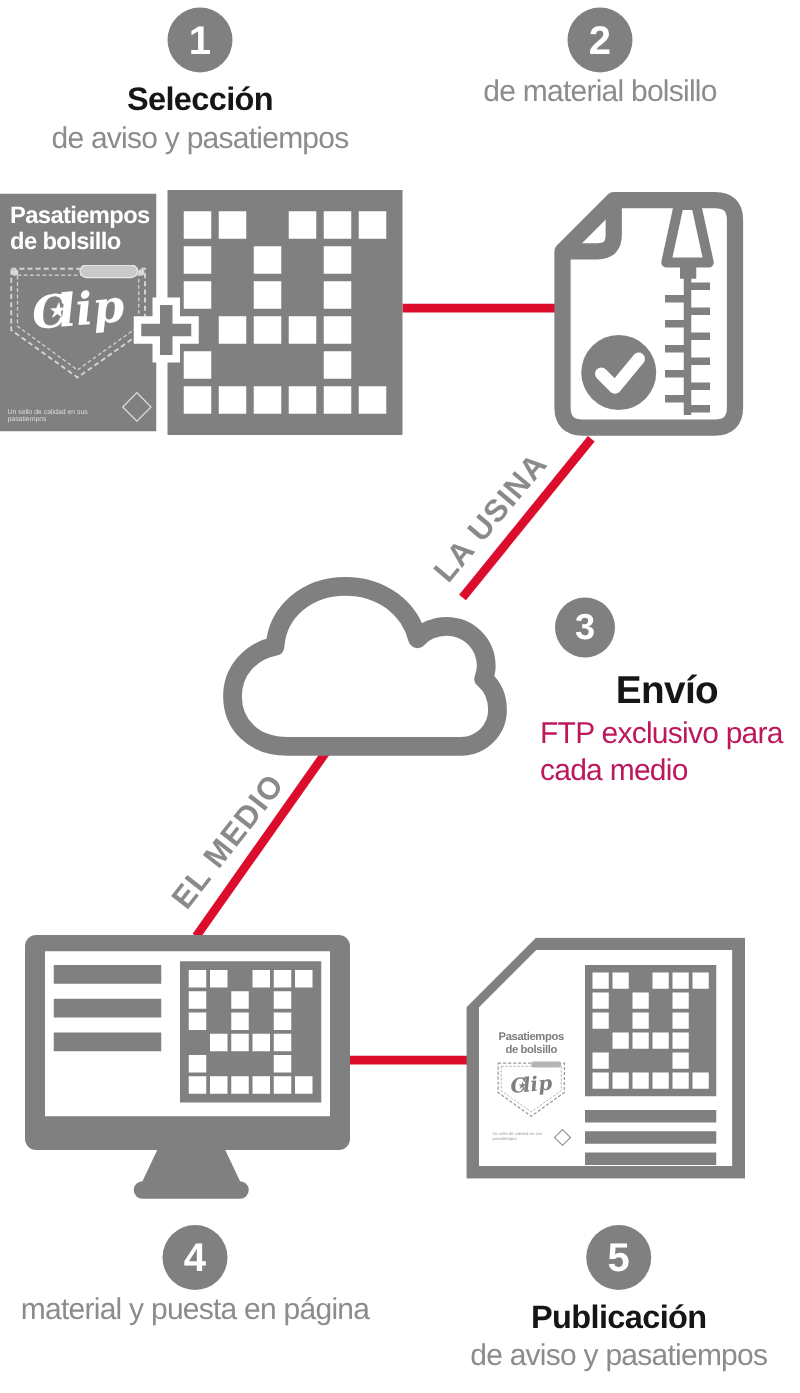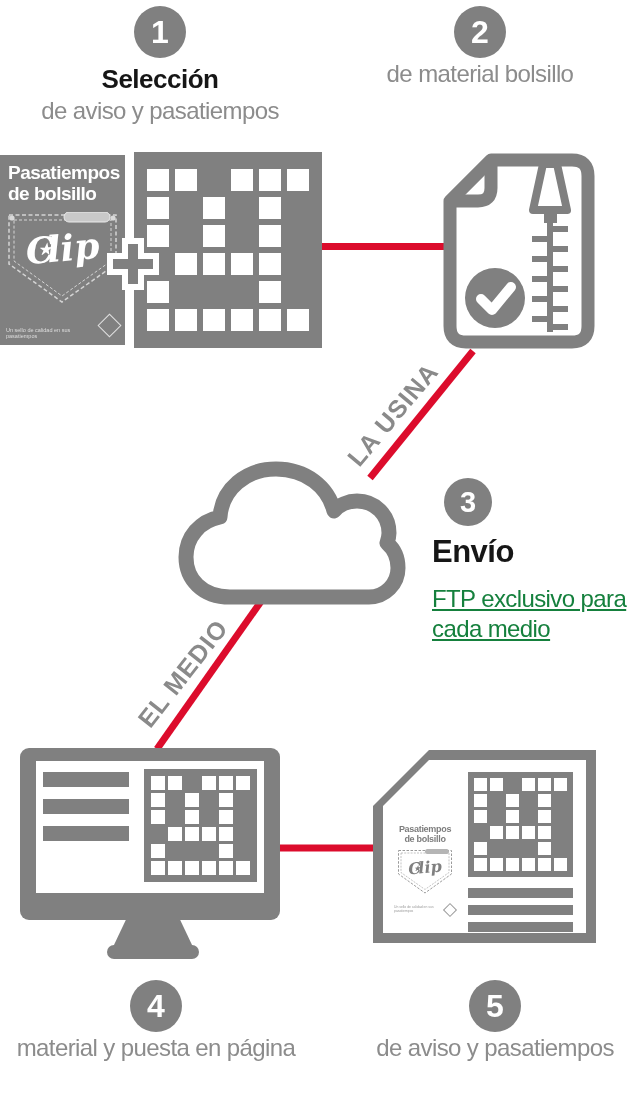--- a/index.html
+++ b/index.html
@@ -14,22 +14,22 @@
   .step-title{margin-top:6px;font-size:26px;font-weight:700;color:#161616;letter-spacing:-0.5px;}
   .step-sub{margin-top:2px;font-size:24px;color:#8c8c8c;letter-spacing:-0.6px;}
   #step1{left:0;top:6px;width:320px;}
   #step2{left:320px;top:6px;width:320px;}
   #step4{left:0;top:980px;width:312px;}
   #step5{left:335px;top:980px;width:320px;}
   
   #step3{position:absolute;left:430px;top:478px;width:205px;}
   #step3 .num-circle{width:48px;height:48px;margin-left:14px;}
   #step3 .num-circle span{font-size:29px;}
-  #step3 .step-title{font-size:31px;margin:8px 0 14px 2px;text-align:left;}
-  #step3 .s3sub{font-size:24px;color:#15803d;line-height:30px;letter-spacing:-0.6px;margin-left:2px;text-decoration:underline;}
+  #step3 .step-title{font-size:31px;margin:8px 0 2px 2px;text-align:center;}
+  #step3 .s3sub{font-size:24px;color:#be185d;line-height:30px;letter-spacing:-0.6px;margin-left:2px;}
   
   .connectors{position:absolute;left:0;top:0;z-index:1;pointer-events:none;}
   .conn-label{position:absolute;z-index:3;width:150px;text-align:center;
     font-size:25px;font-weight:700;color:#8a8a8a;letter-spacing:1px;}
   #lbl-usina{left:318px;top:400px;transform:rotate(-50deg);}
   #lbl-medio{left:108px;top:659px;transform:rotate(-52deg);}
   
   .booklet{position:absolute;left:0;top:155px;width:125px;height:190px;background:#808080;z-index:2;}
   .booklet-title{padding:7px 0 0 8px;font-size:19px;line-height:21px;font-weight:700;color:#fff;letter-spacing:-0.5px;}
   .pocket-svg{position:absolute;left:6px;top:57px;}
@@ -121,20 +121,21 @@
     <div class="num-circle">
         <span>4</span>
       </div>
     <div class="step-sub">material y puesta en página</div>
   </div>
 
   <div class="step-header" id="step5">
     <div class="num-circle">
         <span>5</span>
       </div>
+    <div class="step-title">Publicación</div>
     <div class="step-sub">de aviso y pasatiempos</div>
   </div>
 
   <div class="booklet">
     <div class="booklet-title">
       <div>Pasatiempos</div>
       <div>de bolsillo</div>
     </div>
     <svg class="pocket-svg" width="113" height="94" viewBox="0 0 113 94">
       <polygon points="3,3 110,3 110,52 56,90 3,52" fill="none" stroke="#d4d4d4" stroke-width="1.5" stroke-dasharray="4,2.5"></polygon>

